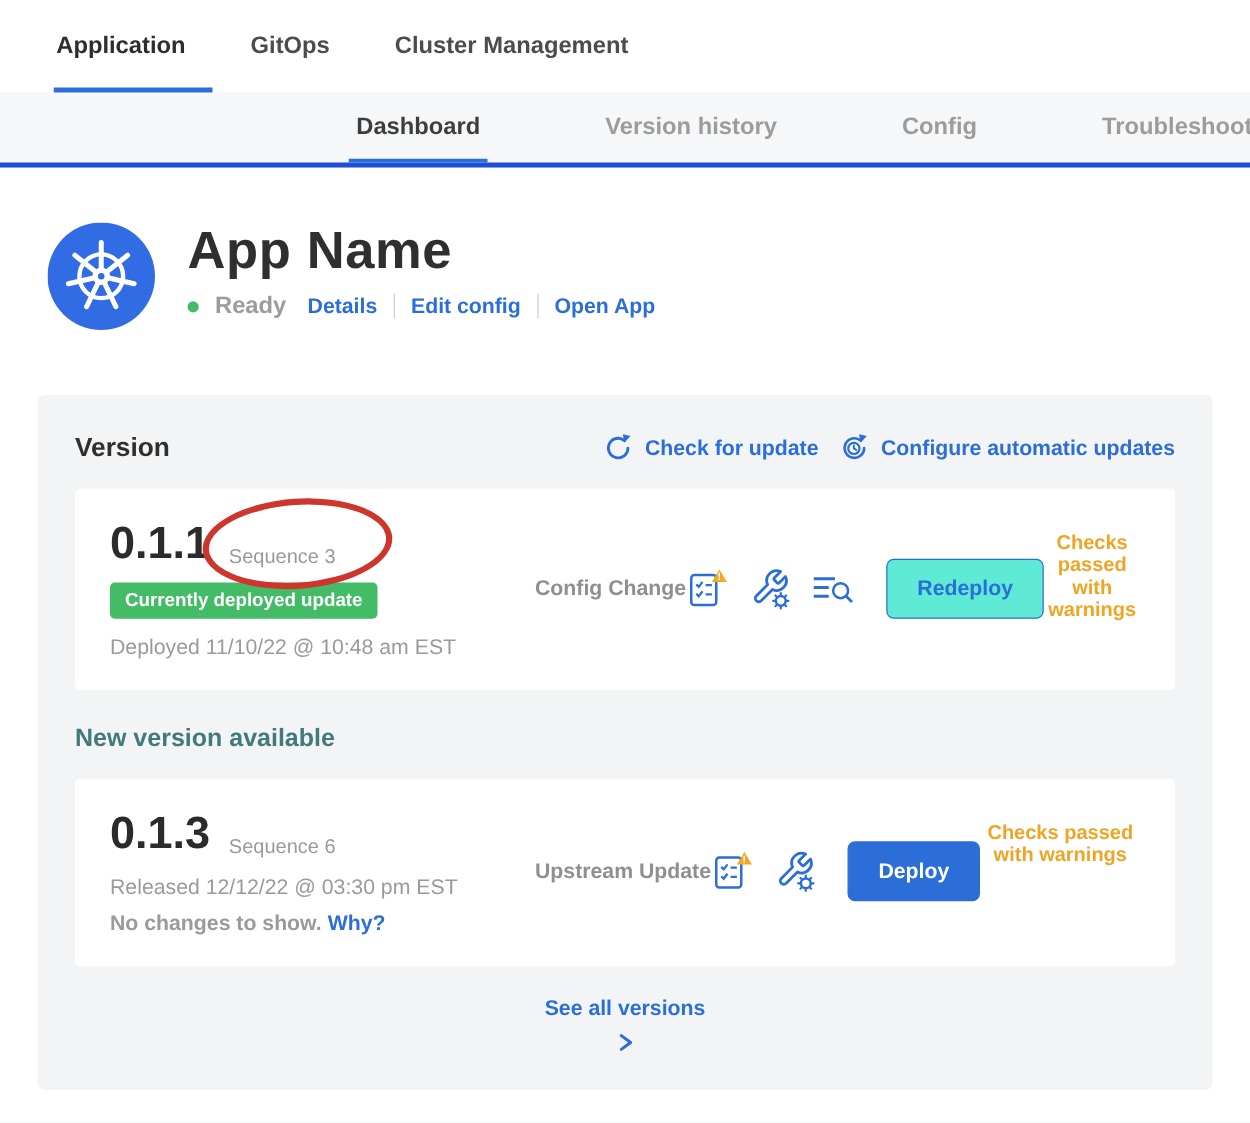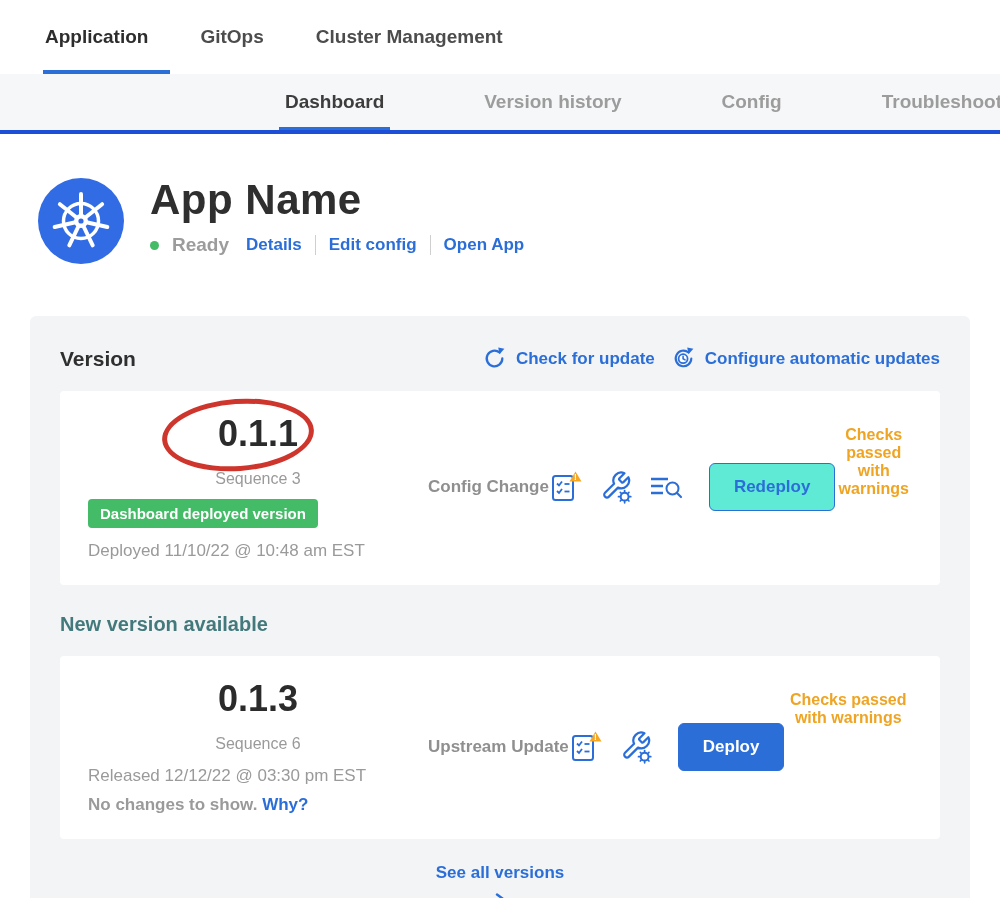--- a/index.html
+++ b/index.html
@@ -36,21 +36,21 @@
 
   
   .version-panel { margin:52px 30px 0 30px; background:#f2f4f6; border-radius:6px; padding:30px 30px 30px; }
   .panel-header { display:flex; align-items:flex-end; }
   .panel-title { font-size:21px; font-weight:700; color:#2f2f2f; }
   .panel-actions { margin-left:auto; display:flex; gap:16px; align-items:center; }
   .panel-action { display:flex; align-items:center; gap:9px; color:#2b6ed8; font-size:17px; font-weight:700; cursor:pointer; }
 
   .version-card { background:#ffffff; border-radius:4px; margin-top:20px; padding:22px 28px 24px; display:flex; }
   .vc-left { width:340px; position:relative; flex:0 0 auto; }
-  .version-number-row { display:flex; align-items:center; gap:15px;flex-direction:column; }
+  .version-number-row { display:flex; align-items:flex-end; gap:15px; }
   .version-number { font-size:36px; font-weight:700; color:#2b2b2b; }
   .sequence { font-size:16px; color:#9a9a9a; }
   .deployed-badge { display:inline-block; background:#44bb66; color:#fff; font-size:15px; font-weight:700; padding:6px 12px; border-radius:4px; margin-top:11px; }
   .version-date { margin-top:13px; font-size:17px; font-weight:400; color:#9a9a9a; }
   .no-changes-row { margin-top:9px; font-size:17px; font-weight:700; color:#9a9a9a; }
   .inline-link { color:#2b6ed8; cursor:pointer; }
 
   .vc-right { flex:1; display:flex; flex-direction:row; justify-content:center; }
   .vc-right-top { display:flex; align-items:center; }
   .source-label { font-size:17px; font-weight:700; color:#8f8f8f; white-space:nowrap; }
@@ -145,21 +145,21 @@
   </div>
 
   <div class="version-card">
     <div class="vc-left">
       <div class="version-number-row">
         <span class="version-number">0.1.1</span>
         <span class="sequence">Sequence 3</span>
       </div>
       <div class="red-circle"></div>
       <div>
-        <span class="deployed-badge">Dashboard deployed version</span>
+        <span class="deployed-badge">Currently deployed update</span>
       </div>
       <div class="version-date">Deployed 11/10/22 @ 10:48 am EST</div>
     </div>
     <div class="vc-right">
       <div class="vc-right-top">
         <span class="source-label">Config Change</span>
         <div class="icon-group">
           <span class="check-icon-btn">
             <svg width="34" height="34" viewBox="0 0 34 34">
               <rect x="4" y="6" width="20" height="24" rx="2.5" fill="none" stroke="#2b6ed8" stroke-width="2"></rect>

